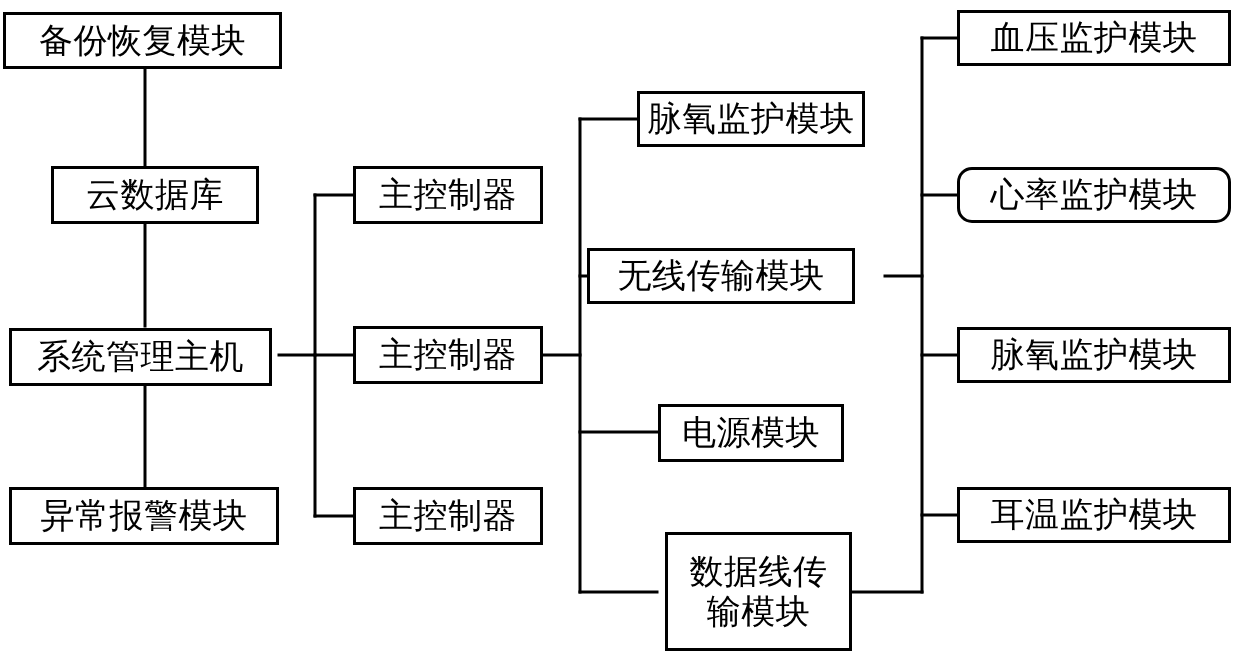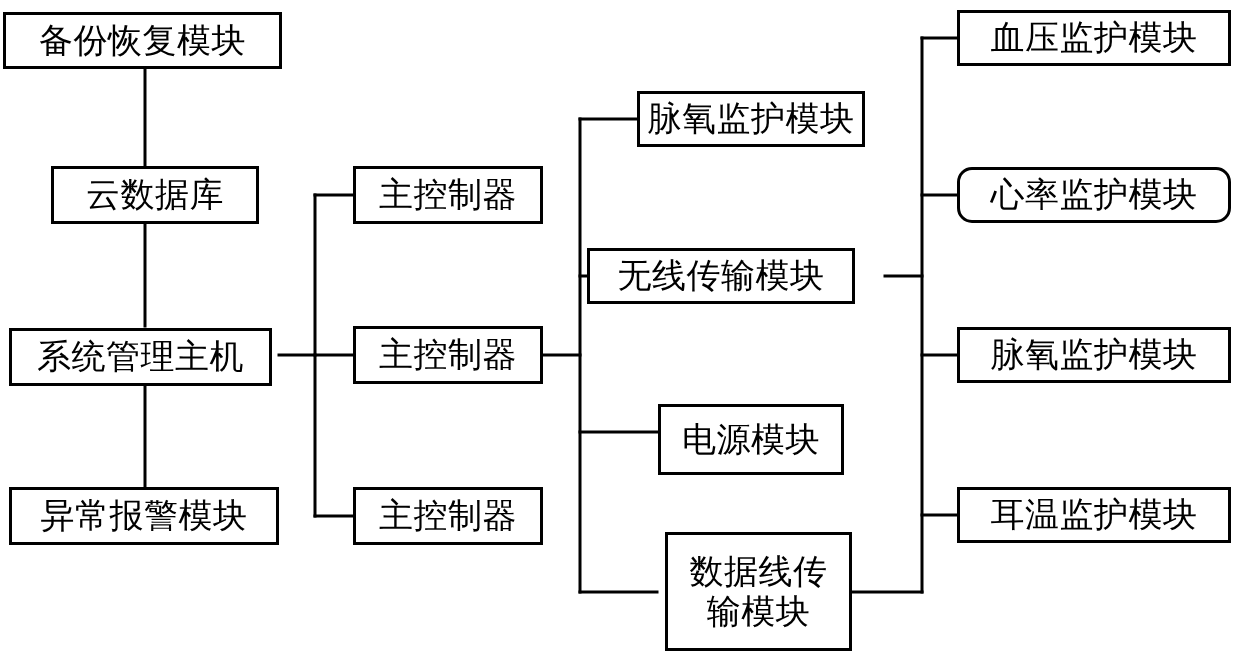--- a/index.html
+++ b/index.html
@@ -74,20 +74,20 @@
     </svg>
 <div class="node" style="left: 3px; top: 12px; width: 279px; height: 57px; font-size: 34px; border-color: rgb(0, 0, 0); background: rgb(255, 255, 255);"><span class="node-label">备份恢复模块</span></div>
     <div class="node" style="left: 51px; top: 166px; width: 208px; height: 58px; font-size: 34px; border-color: rgb(0, 0, 0); background: rgb(255, 255, 255);"><span class="node-label">云数据库</span></div>
     <div class="node" style="left: 9px; top: 328px; width: 263px; height: 58px; font-size: 34px; border-color: rgb(0, 0, 0); background: rgb(255, 255, 255);"><span class="node-label">系统管理主机</span></div>
     <div class="node" style="left: 9px; top: 487px; width: 270px; height: 58px; font-size: 34px; border-color: rgb(0, 0, 0); background: rgb(255, 255, 255);"><span class="node-label">异常报警模块</span></div>
     <div class="node" style="left: 353px; top: 166px; width: 190px; height: 58px; font-size: 34px; border-color: rgb(0, 0, 0); background: rgb(255, 255, 255);"><span class="node-label">主控制器</span></div>
     <div class="node" style="left: 353px; top: 326px; width: 190px; height: 58px; font-size: 34px; border-color: rgb(0, 0, 0); background: rgb(255, 255, 255);"><span class="node-label">主控制器</span></div>
     <div class="node" style="left: 353px; top: 487px; width: 190px; height: 58px; font-size: 34px; border-color: rgb(0, 0, 0); background: rgb(255, 255, 255);"><span class="node-label">主控制器</span></div>
     <div class="node" style="left: 637px; top: 91px; width: 228px; height: 56px; font-size: 34px; border-color: rgb(0, 0, 0); background: rgb(255, 255, 255);"><span class="node-label">脉氧监护模块</span></div>
     <div class="node" style="left: 587px; top: 248px; width: 268px; height: 56px; font-size: 34px; border-color: rgb(0, 0, 0); background: rgb(255, 255, 255);"><span class="node-label">无线传输模块</span></div>
-    <div class="node" style="left: 658px; top: 404px; width: 186px; height: 71px; font-size: 34px; border-color: rgb(0, 0, 0); background: rgb(255, 255, 255);"><span class="node-label">电源模块</span></div>
+    <div class="node" style="left: 658px; top: 404px; width: 186px; height: 58px; font-size: 34px; border-color: rgb(0, 0, 0); background: rgb(255, 255, 255);"><span class="node-label">电源模块</span></div>
     <div class="node" style="left: 657px; top: 532px; width: 187px; height: 119px; font-size: 34px; border-color: rgb(0, 0, 0); background: rgb(255, 255, 255); margin-left: 8px;"><span class="node-label">数据线传
 输模块</span></div>
     <div class="node" style="left: 957px; top: 10px; width: 274px; height: 56px; font-size: 34px; border-color: rgb(0, 0, 0); background: rgb(255, 255, 255); text-align: center;"><span class="node-label">血压监护模块</span></div>
     <div class="node" style="left: 957px; top: 167px; width: 274px; height: 56px; font-size: 34px; border-color: rgb(0, 0, 0); background: rgb(255, 255, 255); border-radius: 15px;"><span class="node-label">心率监护模块</span></div>
     <div class="node" style="left: 957px; top: 327px; width: 274px; height: 56px; font-size: 34px; border-color: rgb(0, 0, 0); background: rgb(255, 255, 255);"><span class="node-label">脉氧监护模块</span></div>
     <div class="node" style="left: 957px; top: 487px; width: 274px; height: 56px; font-size: 34px; border-color: rgb(0, 0, 0); background: rgb(255, 255, 255);"><span class="node-label">耳温监护模块</span></div>
   </div>
 
 </body></html>

